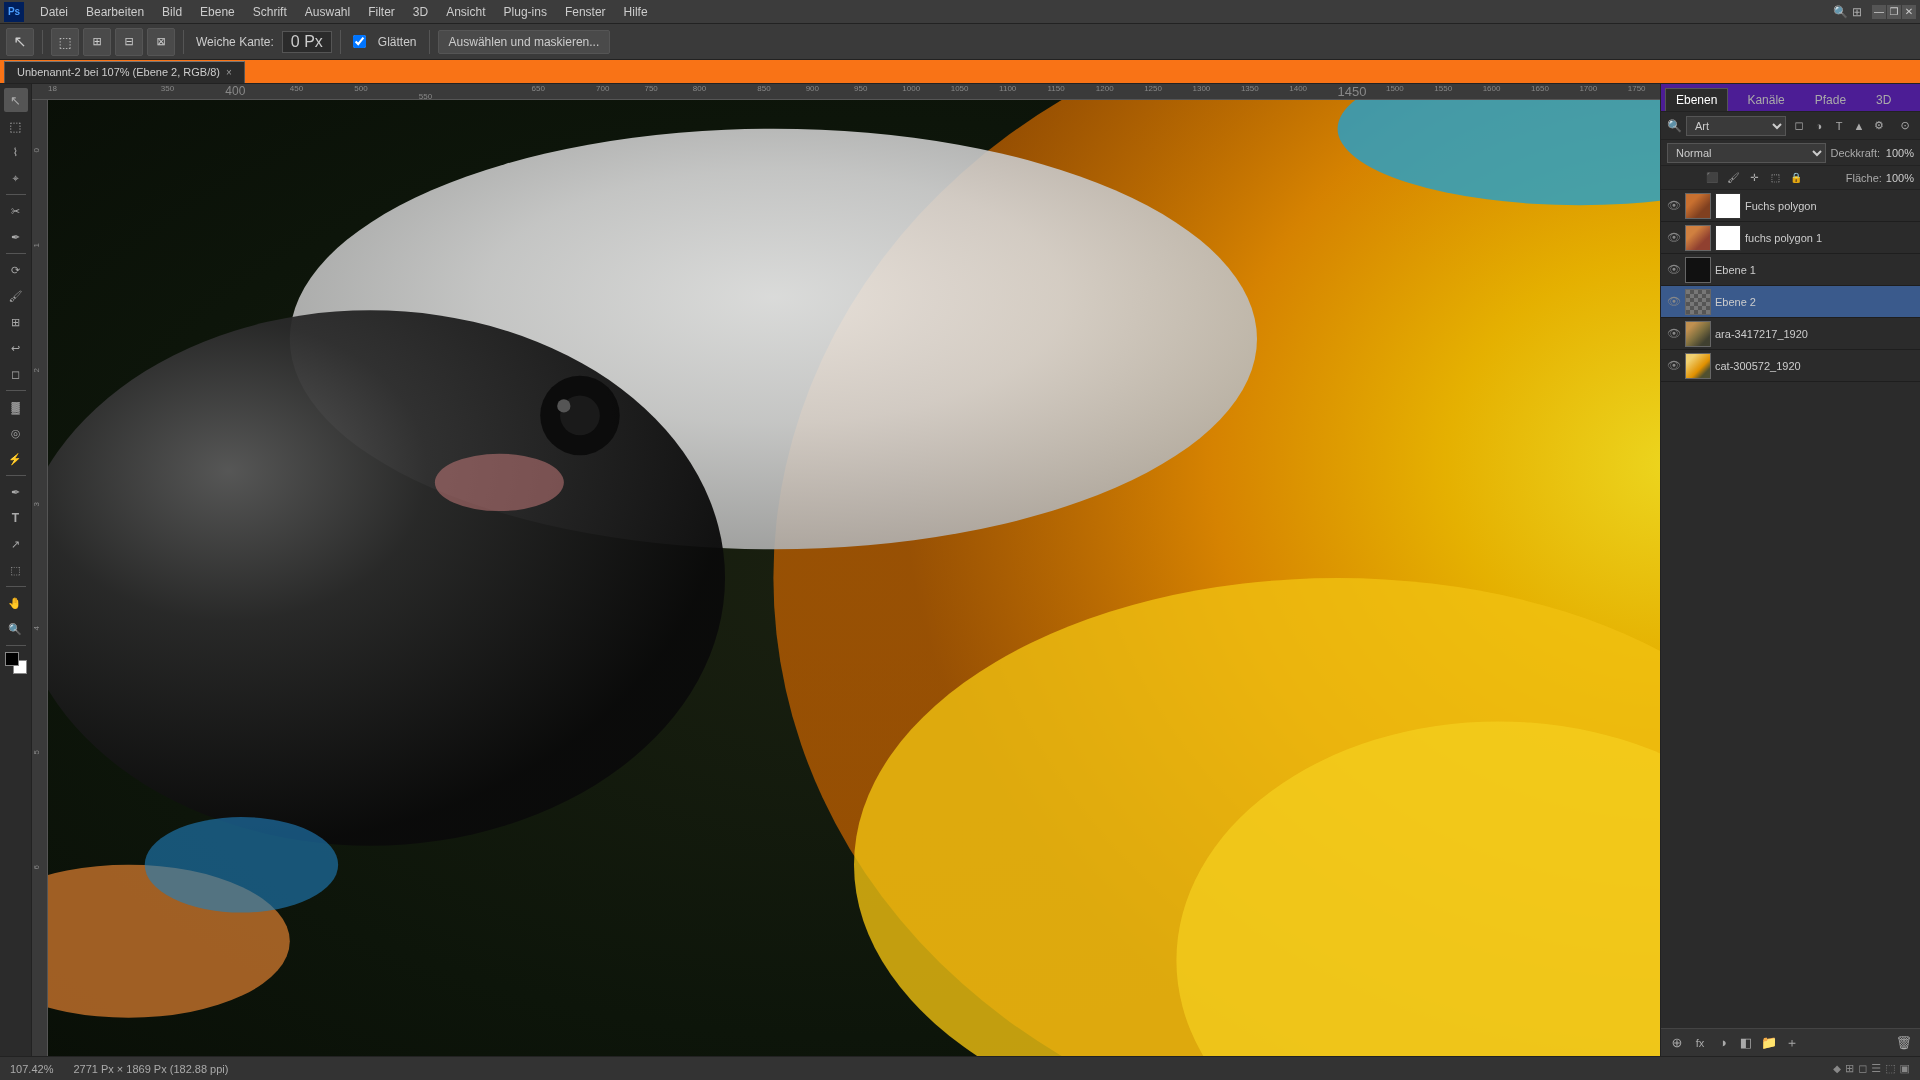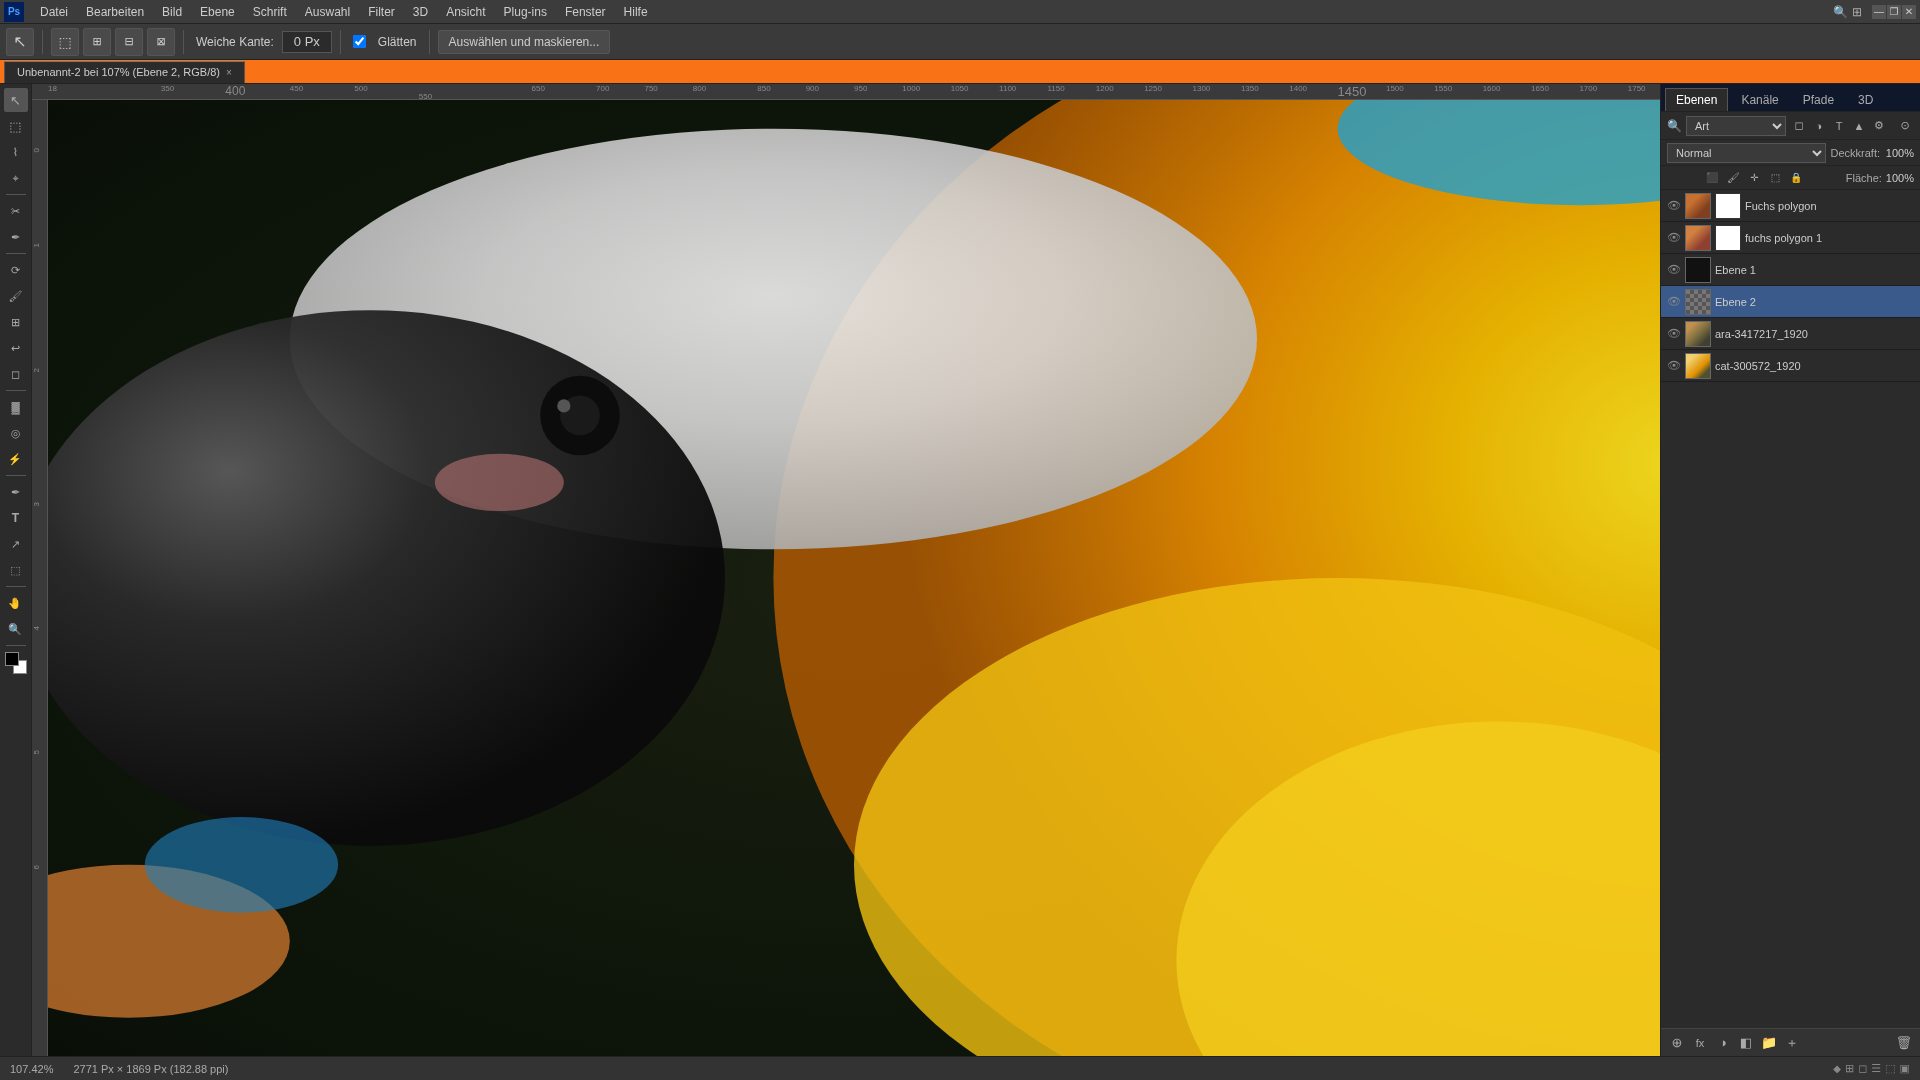--- a/index.html
+++ b/index.html
@@ -21,21 +21,21 @@
     }
     .toolbar-btn {
       width: 28px; height: 28px; background: #4a4a4a; border: 1px solid #555;
       display: flex; align-items: center; justify-content: center; cursor: pointer;
       font-size: 14px; color: #ccc; border-radius: 2px;
     }
     .toolbar-separator { width: 1px; height: 24px; background: #555; margin: 0 4px; }
     .toolbar-label { color: #ccc; font-size: 12px; margin: 0 4px; }
     .toolbar-input {
       height: 22px; width: 50px; background: #2b2b2b; border: 1px solid #555;
-      color: #ccc; font-size: 13px; padding: 0 4px; text-align: center;
+      color: #ccc; font-size: 16px; padding: 0 4px; text-align: center;
     }
     .toolbar-checkbox { margin: 0 4px; }
     .toolbar-action-btn {
       height: 24px; background: #4a4a4a; border: 1px solid #555; padding: 0 10px;
       color: #ccc; font-size: 12px; cursor: pointer; border-radius: 2px;
     }
 
     
     #tabbar {
       width: 100%; height: 24px; background: #f97316; display: flex; align-items: center;
@@ -89,22 +89,22 @@
     }
 
     
     #right-panel {
       width: 260px; background: #2b2b2b; border-left: 1px solid #222;
       display: flex; flex-direction: column;
     }
 
     
     #right-tabs {
-      display: flex; background: #0f172a; border-bottom: 1px solid #222; padding: 0 4px;
-      gap: 2px; height: 28px; align-items: flex-end;
+      display: flex; background: #4c1d95; border-bottom: 1px solid #222; padding: 0 4px;
+      gap: 8px; height: 28px; align-items: flex-end;
     }
     .right-tab {
       padding: 4px 10px; font-size: 12px; color: #aaa; cursor: pointer;
       border: 1px solid transparent; border-bottom: none;
     }
     .right-tab.active { background: #2b2b2b; border-color: #555; color: #fff; }
 
     
     #layer-search {
       display: flex; align-items: center; padding: 4px 6px; gap: 4px;

